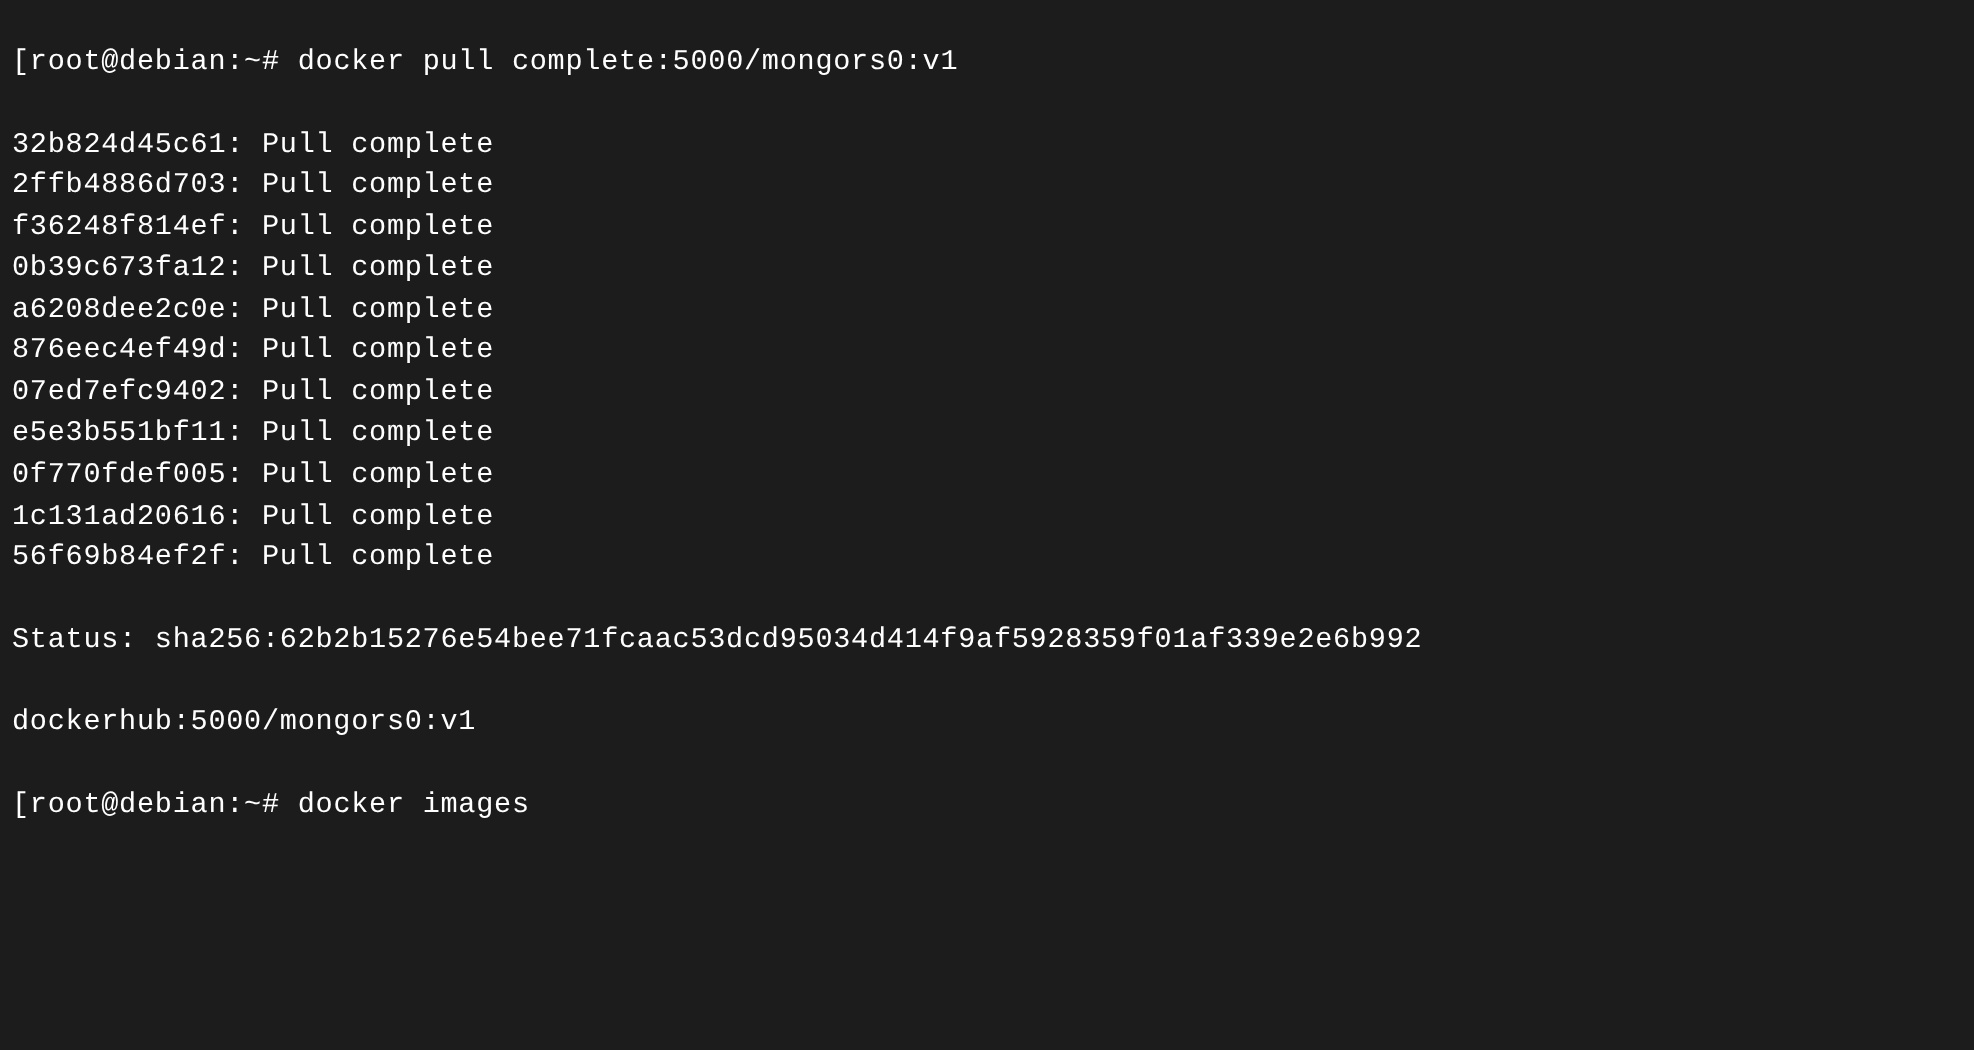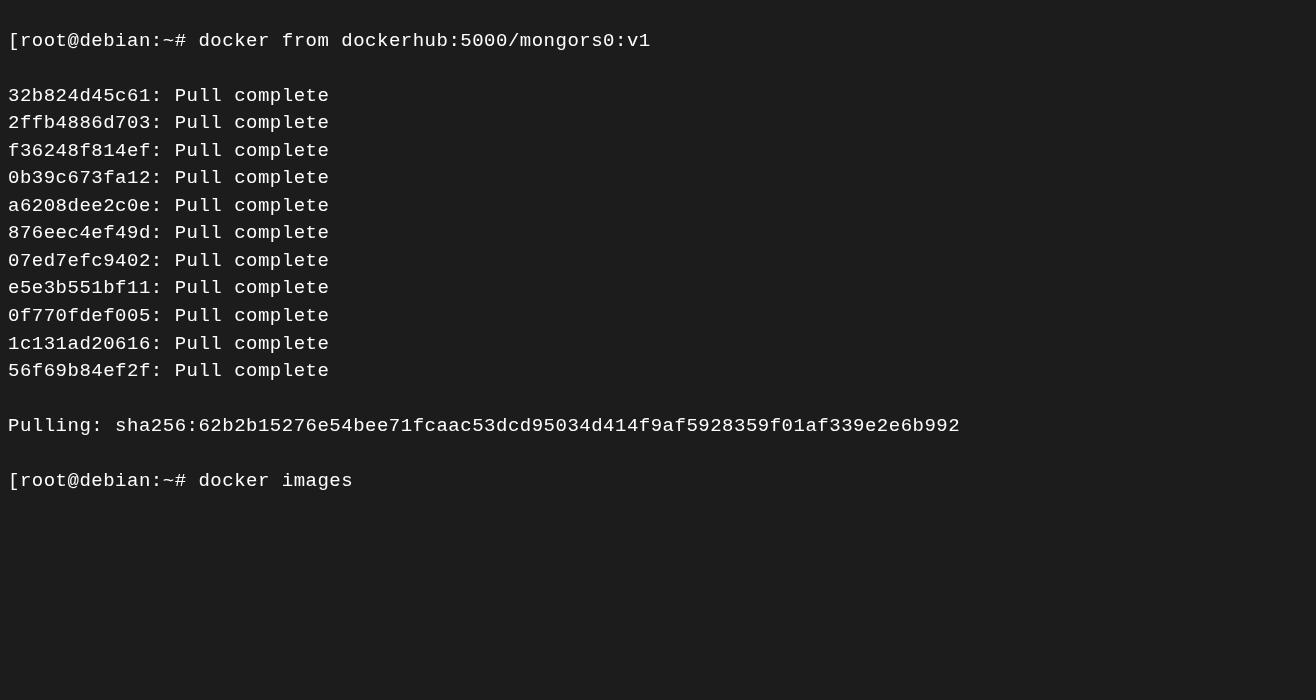--- a/index.html
+++ b/index.html
@@ -27,20 +27,21 @@
       display: block;
     }
     .bracket {
       color: #ffffff;
     }
   </style>
 </head>
 <body>
 
 <div class="terminal">
-<span class="line"><span class="bracket">[</span><span>root@debian</span><span>:</span><span>~</span><span>#</span> <span>docker from dockerhub:5000/mongors0:v1</span></span>
+<span class="line"><span class="bracket">[</span><span>root@debian</span><span>:</span><span>~</span><span>#</span> <span>docker pull complete:5000/mongors0:v1</span></span>
 <span id="pull-layers"><span class="line">32b824d45c61: Pull complete</span><span class="line">2ffb4886d703: Pull complete</span><span class="line">f36248f814ef: Pull complete</span><span class="line">0b39c673fa12: Pull complete</span><span class="line">a6208dee2c0e: Pull complete</span><span class="line">876eec4ef49d: Pull complete</span><span class="line">07ed7efc9402: Pull complete</span><span class="line">e5e3b551bf11: Pull complete</span><span class="line">0f770fdef005: Pull complete</span><span class="line">1c131ad20616: Pull complete</span><span class="line">56f69b84ef2f: Pull complete</span></span>
-<span class="line">Pulling: sha256:62b2b15276e54bee71fcaac53dcd95034d414f9af5928359f01af339e2e6b992</span>
+<span class="line">Status: sha256:62b2b15276e54bee71fcaac53dcd95034d414f9af5928359f01af339e2e6b992</span>
+<span class="line">dockerhub:5000/mongors0:v1</span>
 <span class="line"><span class="bracket">[</span><span>root@debian</span><span>:</span><span>~</span><span>#</span> <span>docker images</span></span>
 
 
 
 </div>
 
 </body></html>

